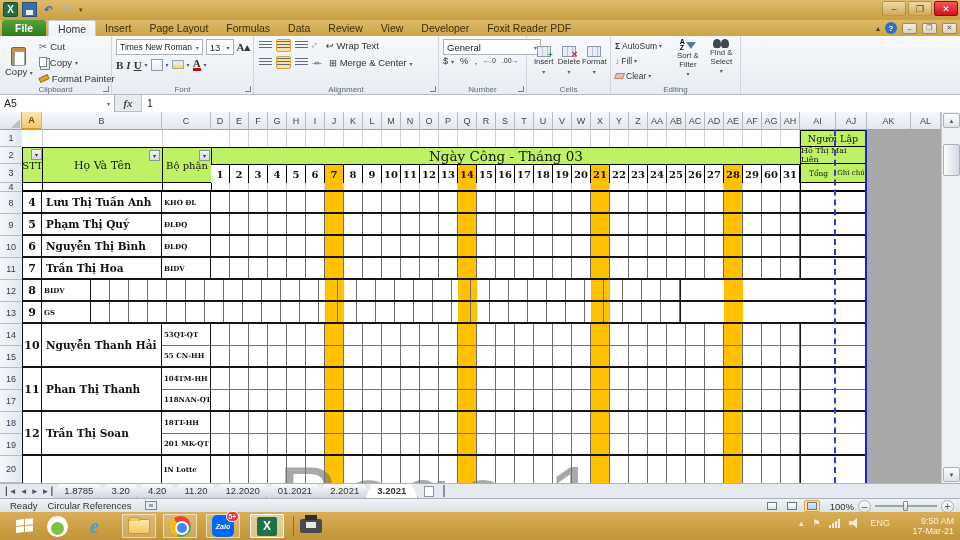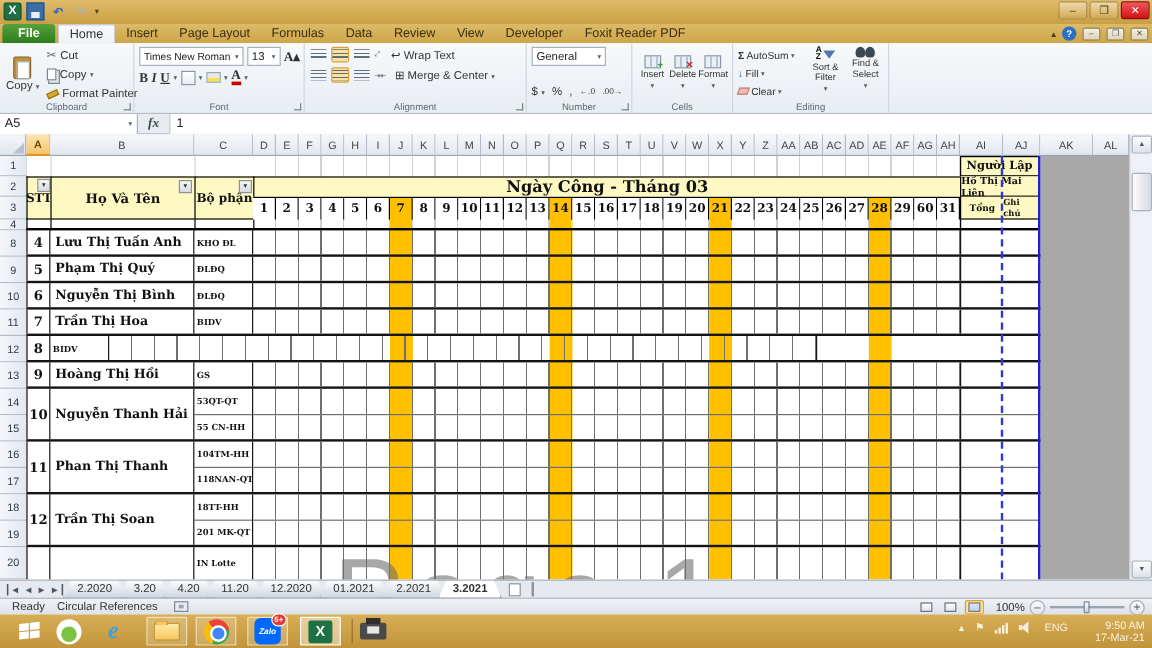--- a/index.html
+++ b/index.html
@@ -75,21 +75,21 @@
 #colhdr-cells{position:absolute;left:22px;top:112px;height:18px;display:flex}
 .chcell{height:18px;background:linear-gradient(#f7f8fb,#e1e7f0);border-right:1px solid #b3bac6;border-bottom:1px solid #9aa3b0;display:flex;align-items:center;justify-content:center;font-size:9px;color:#444;overflow:hidden;flex-shrink:0}
 .chcell.sel{background:linear-gradient(#fce6b4,#f5c56e);border-bottom:2px solid #e2961e;color:#6b4a08;font-weight:bold}
 
 #grid{position:absolute;left:0;top:130px;width:941px;height:353px;background:#fff;overflow:hidden}
 #rowhdr{position:absolute;left:0;top:0;width:22px;height:353px;border-right:1px solid #9aa3b0;background:#eef1f6}
 .rhcell{width:22px;background:linear-gradient(to right,#f4f6f9,#e2e8f0);border-bottom:1px solid #b4bbc6;display:flex;align-items:center;justify-content:center;font-size:9px;color:#2f3a4a;overflow:hidden}
 .stripe{position:absolute;top:34px;width:19px;height:319px;background:#FFC000;z-index:0}
 .gline-v{position:absolute;width:1px;background:#cdd2da;z-index:1}
 .gline-day{position:absolute;background:repeating-linear-gradient(to right,transparent 0 18px,#cdd2da 18px 19px);z-index:1}
-.hcell{position:absolute;background:#fef9c3;z-index:2;font-family:"DejaVu Serif","Liberation Serif",serif;font-weight:bold;color:#111;display:flex;align-items:center;justify-content:center}
+.hcell{position:absolute;background:#bef264;z-index:2;font-family:"DejaVu Serif","Liberation Serif",serif;font-weight:normal;color:#111;display:flex;align-items:center;justify-content:center}
 .fbtn{position:absolute;top:2px;right:2px;width:11px;height:11px;background:linear-gradient(#f4f5f7,#d7dbe1);border:1px solid #8a93a2;font-size:6px;color:#333;display:flex;align-items:center;justify-content:center;z-index:3}
 #dayhdr{position:absolute;left:211px;top:34px;width:589px;height:19px;display:flex;z-index:2;border-top:1px solid #000}
 .dh{width:19px;height:100%;border-right:1px solid #000;display:flex;align-items:center;justify-content:center;font-family:"DejaVu Serif","Liberation Serif",serif;font-weight:bold;font-size:10px;color:#111;background:#fff}
 .dh.hl{background:#FFC000}
 .hline{position:absolute;background:#000;z-index:3}
 .vline{position:absolute;background:#000;z-index:3}
 #emparea{position:absolute;left:22px;top:62px;width:845px;z-index:2}
 .empblock{display:flex;border-bottom:2px solid #151515;background:transparent}
 .empblock.last{border-bottom:none}
 .c-stt{width:20px;border-left:1px solid #151515;border-right:1px solid #151515;display:flex;align-items:center;justify-content:center;font-family:"DejaVu Serif","Liberation Serif",serif;font-weight:bold;font-size:11px;color:#111}
@@ -287,21 +287,21 @@
             <span class="lns"></span>
           </span>
         <span class="dar">⇥⇤</span>
         <span class="btxt" style="margin-left:4px">⊞ <span>Merge &amp; Center</span> <span class="dar">▾</span></span>
       </div>
       <div class="rlabel">Alignment</div>
       <div class="launch"></div>
     </div>
 
     <div class="rgroup" style="width:88px">
-      <div class="inbox" style="width:62px;margin-bottom:16px">
+      <div class="inbox" style="width:98px;margin-bottom:0">
           <span>General</span>
           <span class="dar">▾</span>
         </div>
       <div class="rrow" style="gap:6px;font-size:9.5px;color:#333">
         <span>$ <span class="dar">▾</span></span>
         <span>%</span>
         <span>,</span>
         <span style="font-size:7px">←.0</span>
         <span style="font-size:7px">.00→</span>
       </div>
@@ -594,21 +594,20 @@
             </div>
             <div class="c-tong">
               <div class="c-sub"></div>
             </div>
             <div class="c-ghichu">
               <div class="c-sub"></div>
             </div>
           </div>
           <div class="empblock" style="height: 22px;">
             <div class="c-stt">9</div>
-            <div class="c-name">Hoàng Thị Hồi</div>
             <div class="c-deptcol">
               <div class="c-dept">GS</div>
             </div>
             <div class="c-days">
               <div class="c-dayrow"></div>
             </div>
             <div class="c-tong">
               <div class="c-sub"></div>
             </div>
             <div class="c-ghichu">
@@ -711,21 +710,21 @@
   </div>
 
   <div id="tabsbar">
     <div id="tabnav">
       <span>┃◄</span>
       <span>◄</span>
       <span>►</span>
       <span>►┃</span>
     </div>
     <div id="sheettabs">
-        <div class="stab">2.2020</div>
+        <div class="stab">1.8785</div>
         <div class="stab">3.20</div>
         <div class="stab">4.20</div>
         <div class="stab">11.20</div>
         <div class="stab">12.2020</div>
         <div class="stab">01.2021</div>
         <div class="stab">2.2021</div>
         <div class="stab active">3.2021</div>
       </div>
     <div id="newsheet">
         <span class="sheetic"></span>

